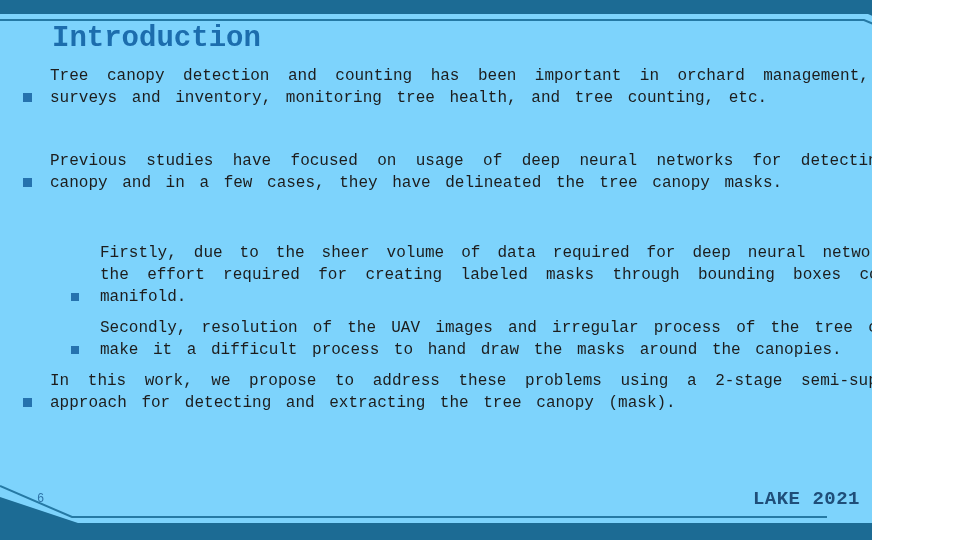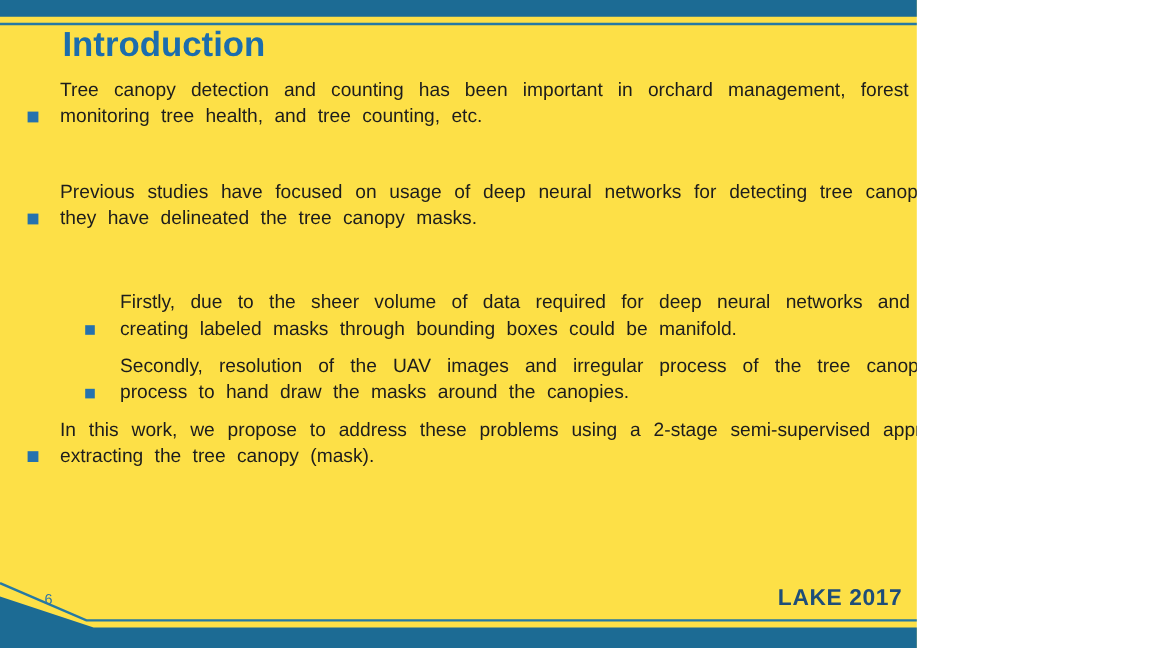--- a/index.html
+++ b/index.html
@@ -1,22 +1,22 @@
 <!DOCTYPE html>
 <html><head>
 <meta charset="utf-8">
 <style>
   html, body { margin: 0; padding: 0; background: #ffffff; }
   .slide {
     position: relative;
-    width: 764px;
+    width: 872px;
     height: 540px;
-    background: #fde047;
+    background: #7dd3fc;
     overflow: hidden;
-    font-family: Liberation Sans, sans-serif;
+    font-family: Liberation Mono, monospace;
   }
   .frame {
     position: absolute;
     top: 0; left: 0;
     width: 960px; height: 540px;
     pointer-events: none;
   }
   .title {
     position: absolute;
     left: 52px;
@@ -117,15 +117,15 @@
     <p class="text">Secondly, resolution of the UAV images and irregular process of the tree canopies make it a difficult process to hand draw the masks around the canopies.</p>
   </div>
       <div class="bullet l1">
     <span class="marker"></span>
     <p class="text">In this work, we propose to address these problems using a 2-stage semi-supervised approach for detecting and extracting the tree canopy (mask).</p>
   </div>
     </div>
 
   <div class="page-number">6</div>
 
-  <div class="brand">LAKE 2017</div>
+  <div class="brand">LAKE 2021</div>
 
 </div>
 
 </body></html>

